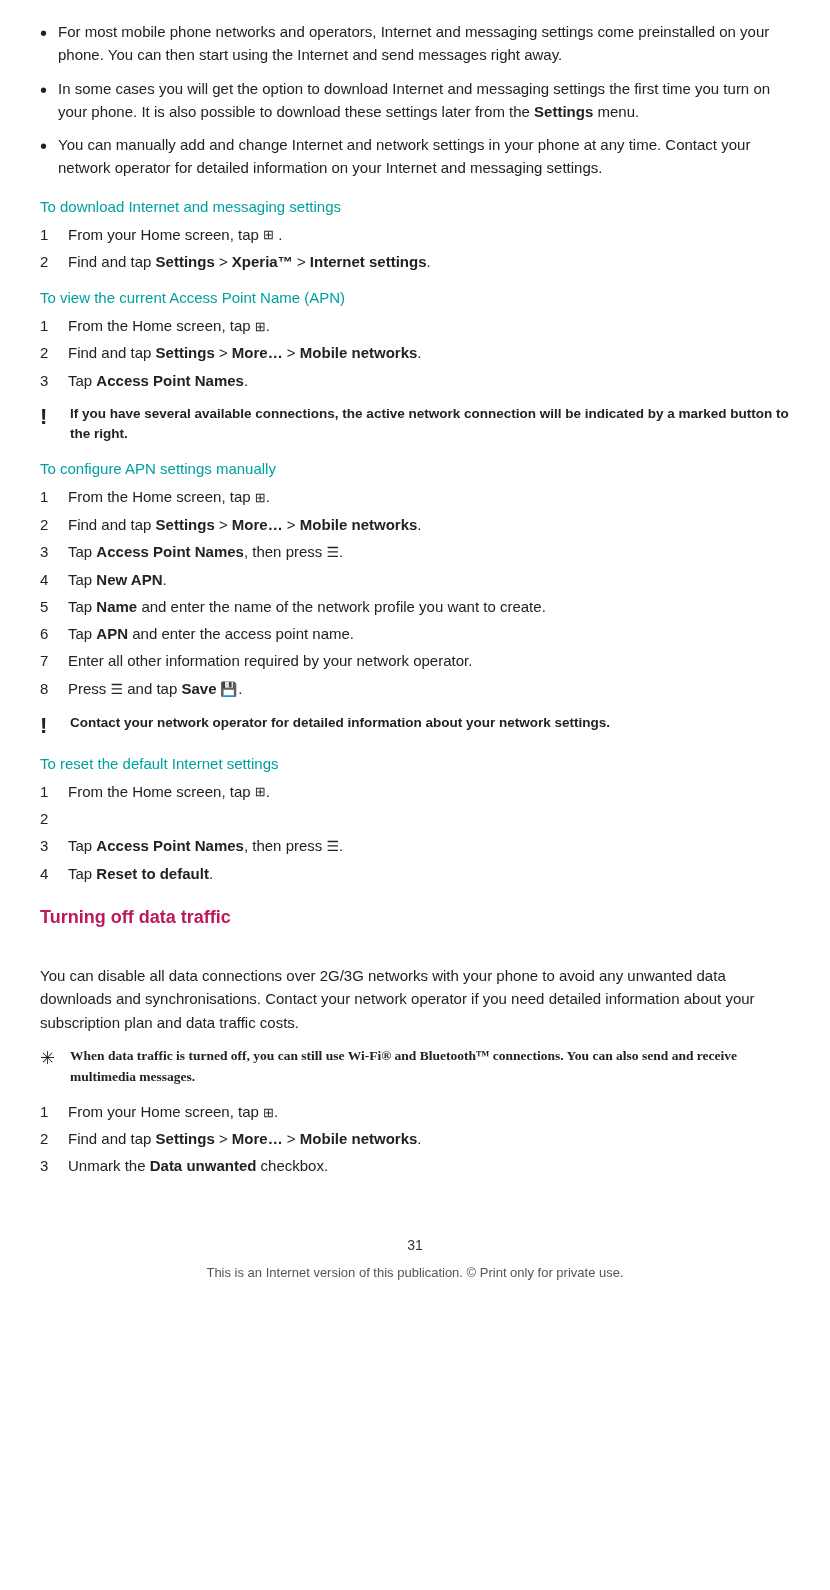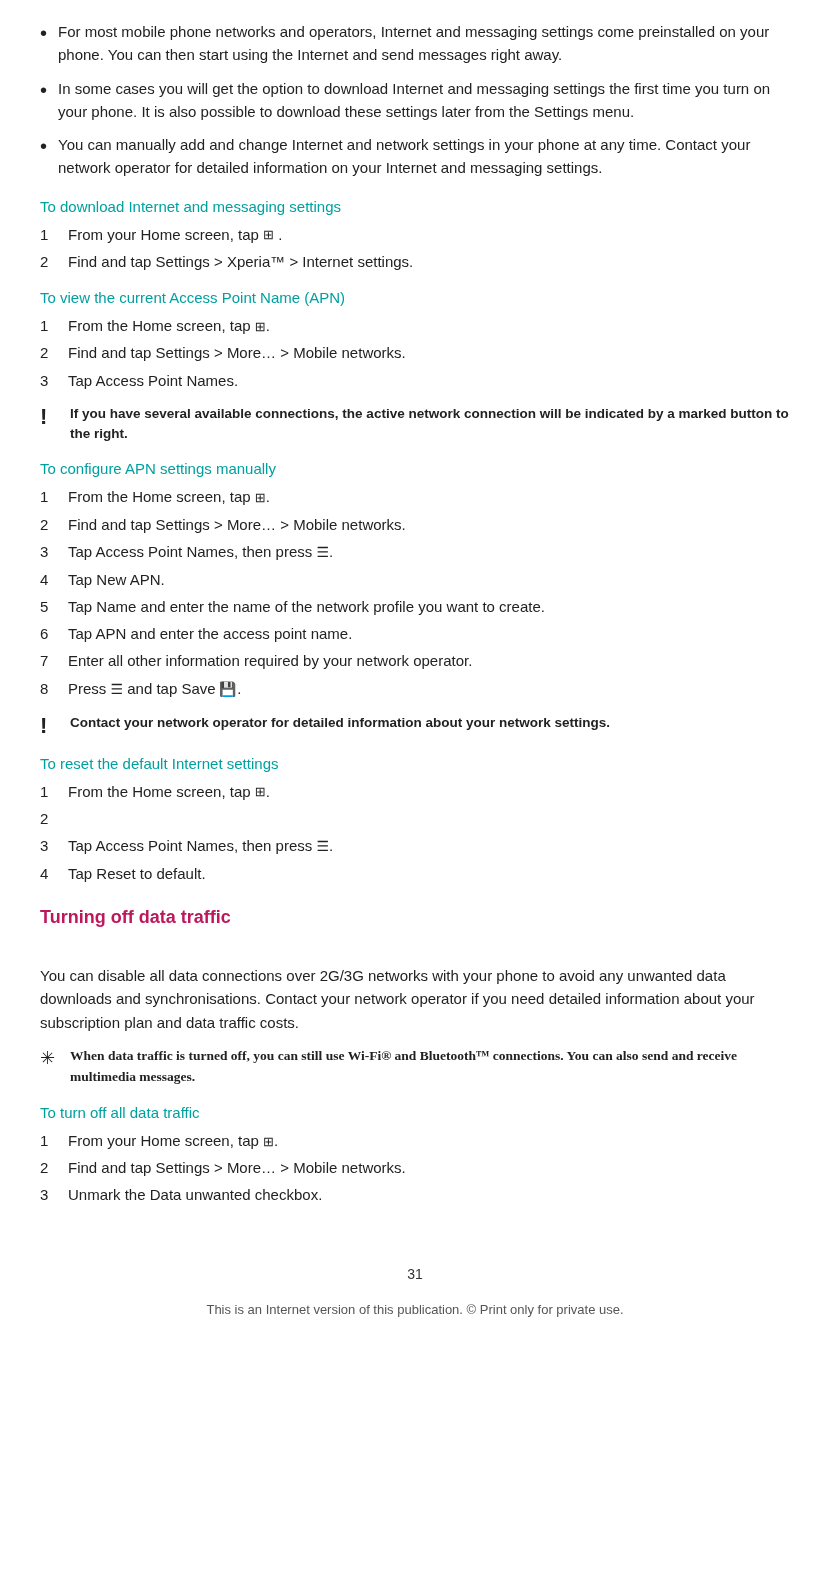--- a/index.html
+++ b/index.html
@@ -43,21 +43,21 @@
       display: flex;
       align-items: flex-start;
       margin-bottom: 4px;
       line-height: 1.55;
     }
     .num {
       min-width: 28px;
       font-size: 15px;
       color: #222;
     }
-    .bold { font-weight: normal; }
+    .bold { font-weight: bold; }
     .note-box {
       display: flex;
       align-items: flex-start;
       margin: 12px 0 12px 0;
       gap: 8px;
     }
     .note-icon {
       font-size: 22px;
       color: #222;
       min-width: 22px;
@@ -120,21 +120,21 @@
     }
     .page-footer {
       text-align: center;
       margin-top: 60px;
       font-size: 13px;
       color: #555;
     }
     .page-number {
       font-size: 14px;
       color: #333;
-      margin-bottom: 20px;
+      margin-bottom: 12px;
     }
   </style>
 </head>
 <body>
 
 <ul class="bullet-list">
   <li>
     <span class="bullet-dot">•</span>
     <span>For most mobile phone networks and operators, Internet and messaging settings come preinstalled on your phone. You can then start using the Internet and send messages right away.</span>
   </li>
@@ -253,21 +253,20 @@
   <div class="section-main-heading">Turning off data traffic</div>
   <div class="section-body">You can disable all data connections over 2G/3G networks with your phone to avoid any unwanted data downloads and synchronisations. Contact your network operator if you need detailed information about your subscription plan and data traffic costs.</div>
 </div>
 
 <div class="tip-box">
   <span class="tip-icon">✳</span>
   <span class="tip-text">When data traffic is turned off, you can still use Wi-Fi® and Bluetooth™ connections. You can also send and receive multimedia messages.</span>
 </div>
 
 <div>
-  <div class="section-heading">To turn off all data traffic</div>
   <ol class="numbered-list">
     <li>
       <span class="num">1</span>
       <span>From your Home screen, tap <span class="grid-icon">⊞</span>.</span>
     </li>
     <li>
       <span class="num">2</span>
       <span>Find and tap <span class="bold">Settings</span> &gt; <span class="bold">More…</span> &gt; <span class="bold">Mobile networks</span>.</span>
     </li>
     <li>

